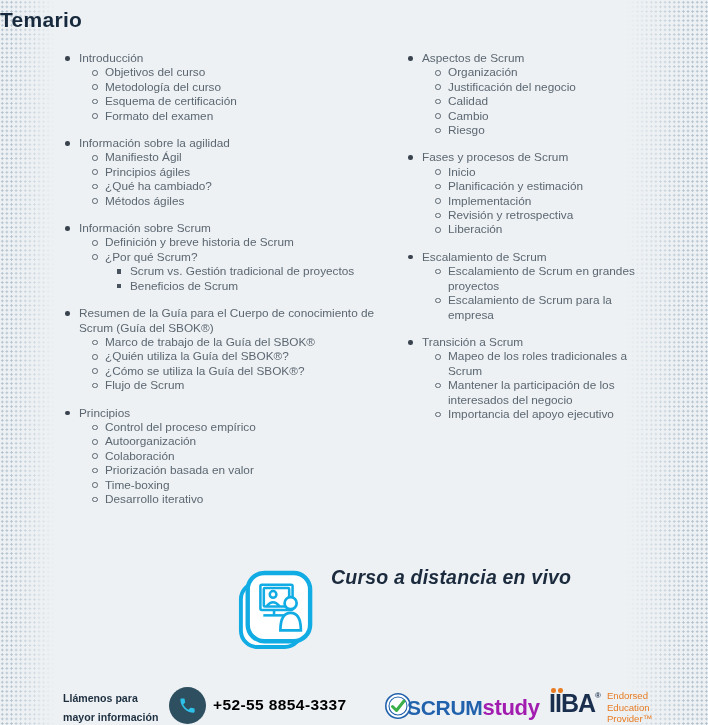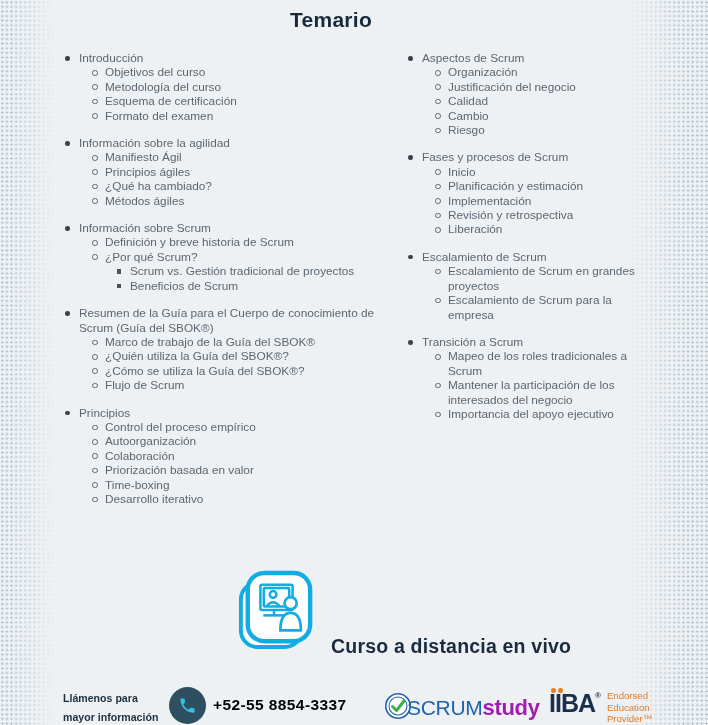--- a/index.html
+++ b/index.html
@@ -15,53 +15,53 @@
     background-size:4.6px 4.6px;opacity:.75;
   }
   .dots-left{left:0;width:56px;
     -webkit-mask-image:linear-gradient(to right,#000 15%,transparent 100%);
     mask-image:linear-gradient(to right,#000 15%,transparent 100%);}
   .dots-right{right:0;width:82px;
     -webkit-mask-image:linear-gradient(to left,#000 25%,transparent 100%);
     mask-image:linear-gradient(to left,#000 25%,transparent 100%);}
 
   .title{
-    position:absolute;top:8px;left:0;width:662px;text-align:center;
+    position:absolute;top:8px;left:0;width:662px;text-align:left;
     font-size:21px;font-weight:bold;color:#17293c;letter-spacing:.3px;margin:0;
   }
 
   .col{position:absolute;top:51px;font-size:11.8px;line-height:14.4px;}
   .col-left{left:63px;width:330px;}
   .col-right{left:406px;width:238px;}
 
   .sec{margin-bottom:13px;}
   .l1{position:relative;padding-left:16px;}
   .l1::before{content:"";position:absolute;left:2px;top:5px;width:4.6px;height:4.6px;
     border-radius:50%;background:#39434e;}
   ul{list-style:none;margin:0;padding:0;}
   .l2>li{position:relative;margin-left:29px;padding-left:13px;}
   .l2>li::before{content:"";position:absolute;left:0;top:4.6px;width:3.6px;height:3.6px;
     border:1.4px solid #5c6771;border-radius:50%;}
   .l3>li{position:relative;margin-left:12px;padding-left:13px;}
   .l3>li::before{content:"";position:absolute;left:0;top:5.2px;width:4.4px;height:4.4px;
     background:#49535e;}
 
   
-  .banner{position:absolute;left:237px;top:566px;display:flex;align-items:flex-end;gap:16px;}
+  .banner{position:absolute;left:237px;top:566px;display:flex;align-items:flex-start;gap:16px;font-style:italic;}
   .banner-label{font-size:19.5px;font-weight:bold;color:#1b2b3d;letter-spacing:.2px;}
 
   
   .contact{position:absolute;left:63px;top:689px;font-size:10.6px;font-weight:bold;
     color:#1d2f3f;line-height:19px;}
   .phone-circle{position:absolute;left:169px;top:687px;width:37px;height:37px;
     border-radius:50%;background:#2e4f5f;display:flex;align-items:center;justify-content:center;}
   .phone-number{position:absolute;left:213px;top:696px;font-size:15.5px;font-weight:bold;
     color:#000000;letter-spacing:.4px;}
   .scrum-logo{position:absolute;left:384px;top:692px;display:flex;align-items:center;}
-  .ss-blue{font-size:21px;font-weight:normal;color:#2262ad;letter-spacing:-.3px;margin-left:-5px;text-align:right;}
+  .ss-blue{font-size:21px;font-weight:bold;color:#2262ad;letter-spacing:-.3px;margin-left:-5px;text-align:right;}
   .ss-green{font-size:22px;font-weight:bold;color:#a21caf;letter-spacing:-.3px;}
   .iiba{position:absolute;left:549px;top:687px;display:flex;gap:7px;align-items:flex-start;}
   .iiba-word{position:relative;font-size:25px;line-height:25px;font-weight:700;
     color:#1a2f4e;letter-spacing:-1px;padding-top:4px;}
   .iiba-word .dot{position:absolute;width:4.6px;height:4.6px;border-radius:50%;
     background:#e87b22;top:1px;}
   .iiba-word .dot1{left:2px;}
   .iiba-word .dot2{left:9px;}
   .iiba-reg{font-size:8px;vertical-align:top;line-height:10px;}
   .iiba-endorsed{font-size:9.6px;font-weight:normal;color:#e87b22;line-height:11.6px;padding-top:3px;}

